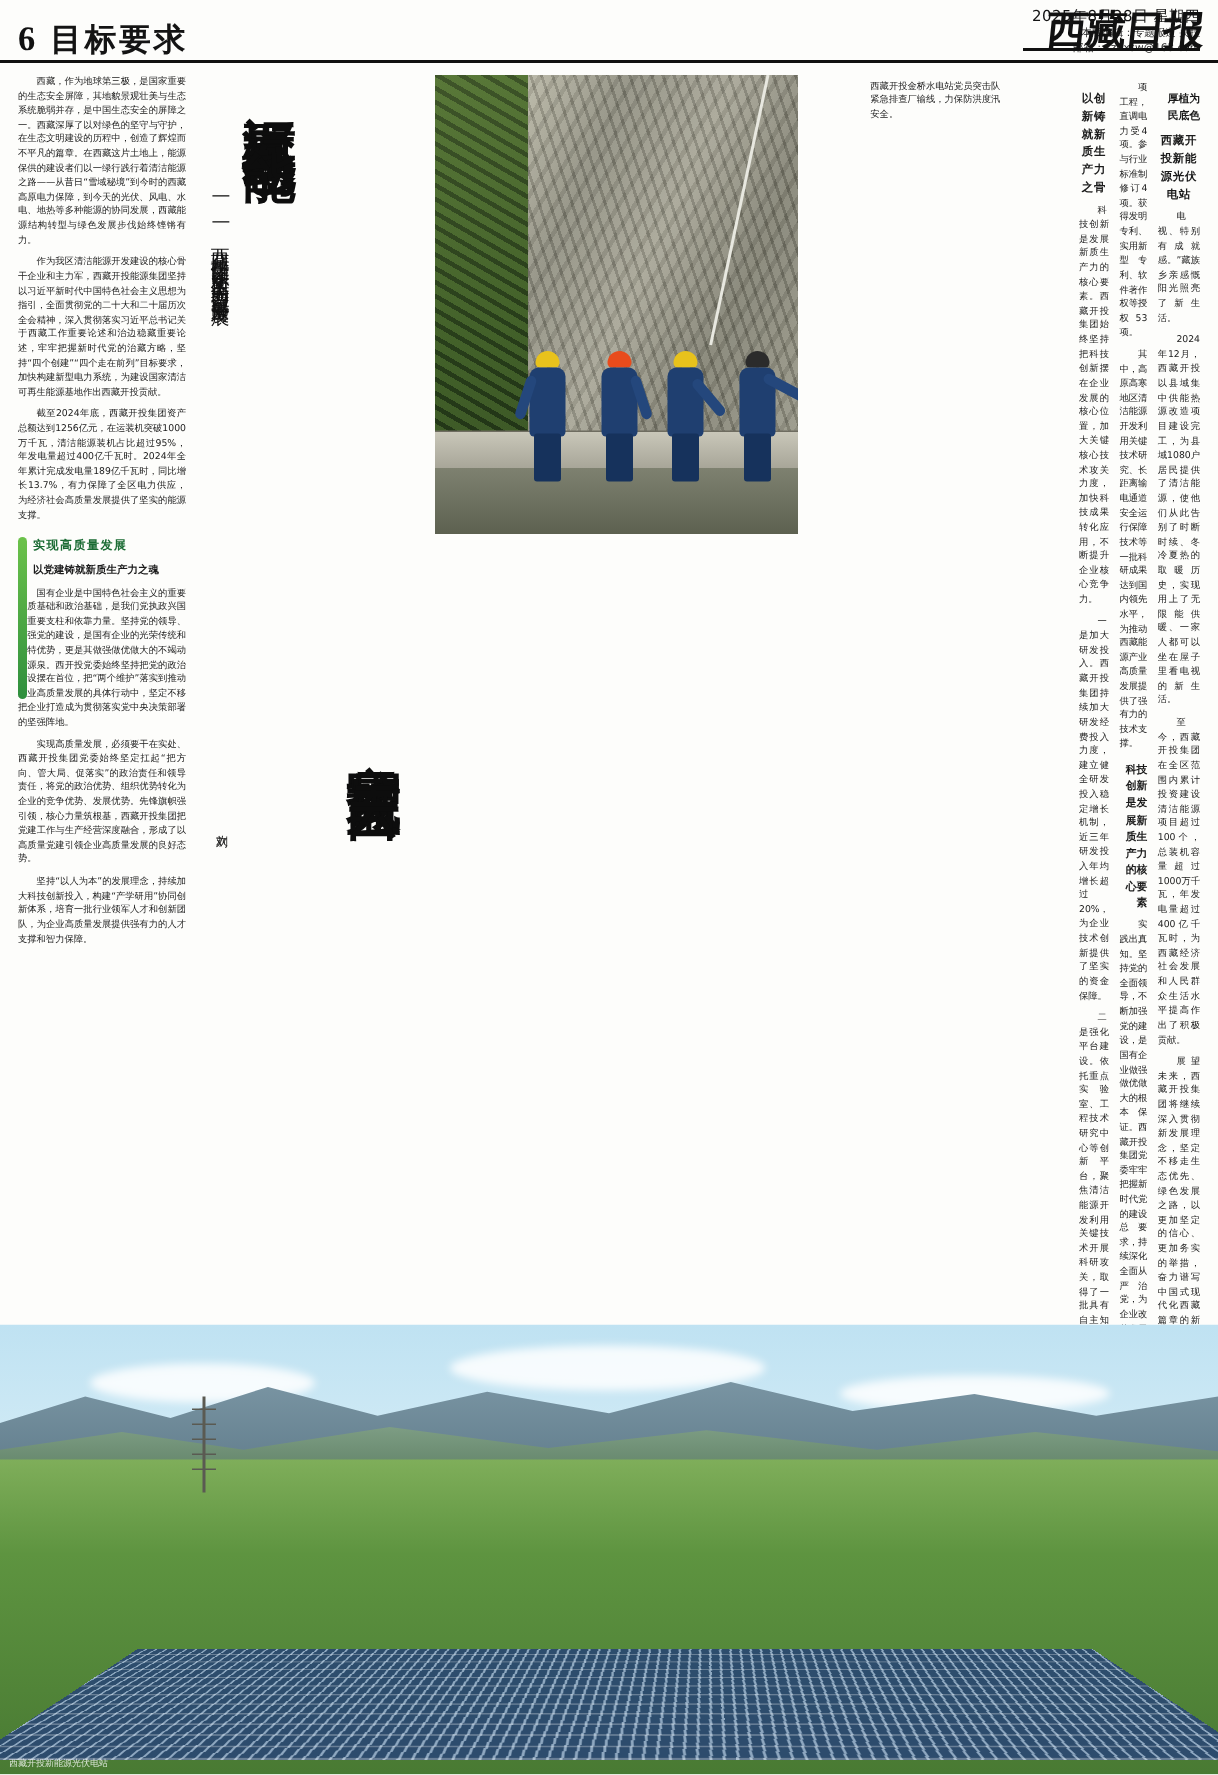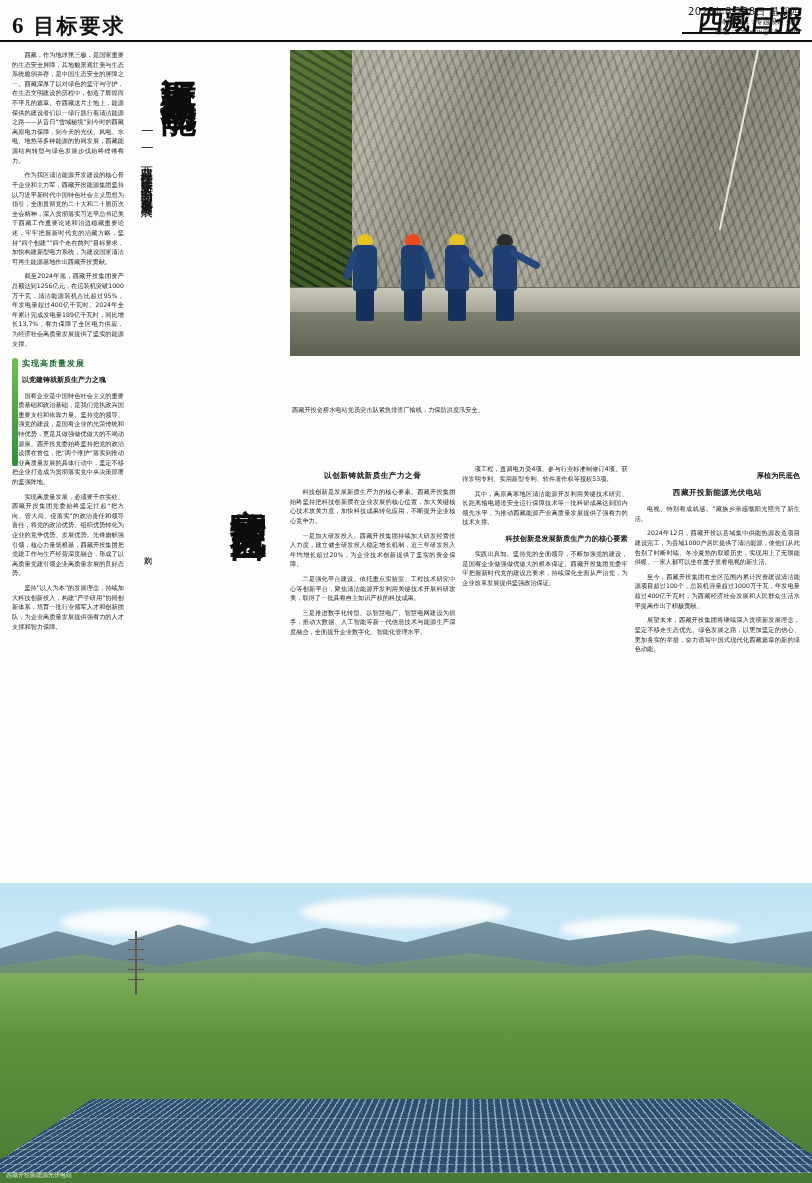--- a/index.html
+++ b/index.html
@@ -75,21 +75,21 @@
     font-family:"DejaVu Sans",sans-serif;
     font-weight:bold;font-size:36px;letter-spacing:3px;line-height:1.18;
     color:#0d0d0d;position:absolute;left:96px;top:430px;height:290px;
   }
   .byline{
     writing-mode:vertical-rl;text-orientation:upright;
     font-size:8px;color:#222;position:absolute;left:10px;top:500px;
   }
 
   
-  .col-right{flex:1;display:flex;flex-direction:column;gap:46px;}
+  .col-right{flex:1;display:flex;flex-direction:row;gap:46px;}
 
   .photo{
     width:100%;height:306px;position:relative;overflow:hidden;
     background:linear-gradient(#8e9384,#6f7464);
   }
   .photo .cliff{
     position:absolute;inset:0;
     background:
       linear-gradient(115deg,#9a9a8c 0%,#b0ae9c 18%,#8b8a7b 34%,#a3a191 52%,#7e7d6e 70%,#9b9a89 100%);
   }

